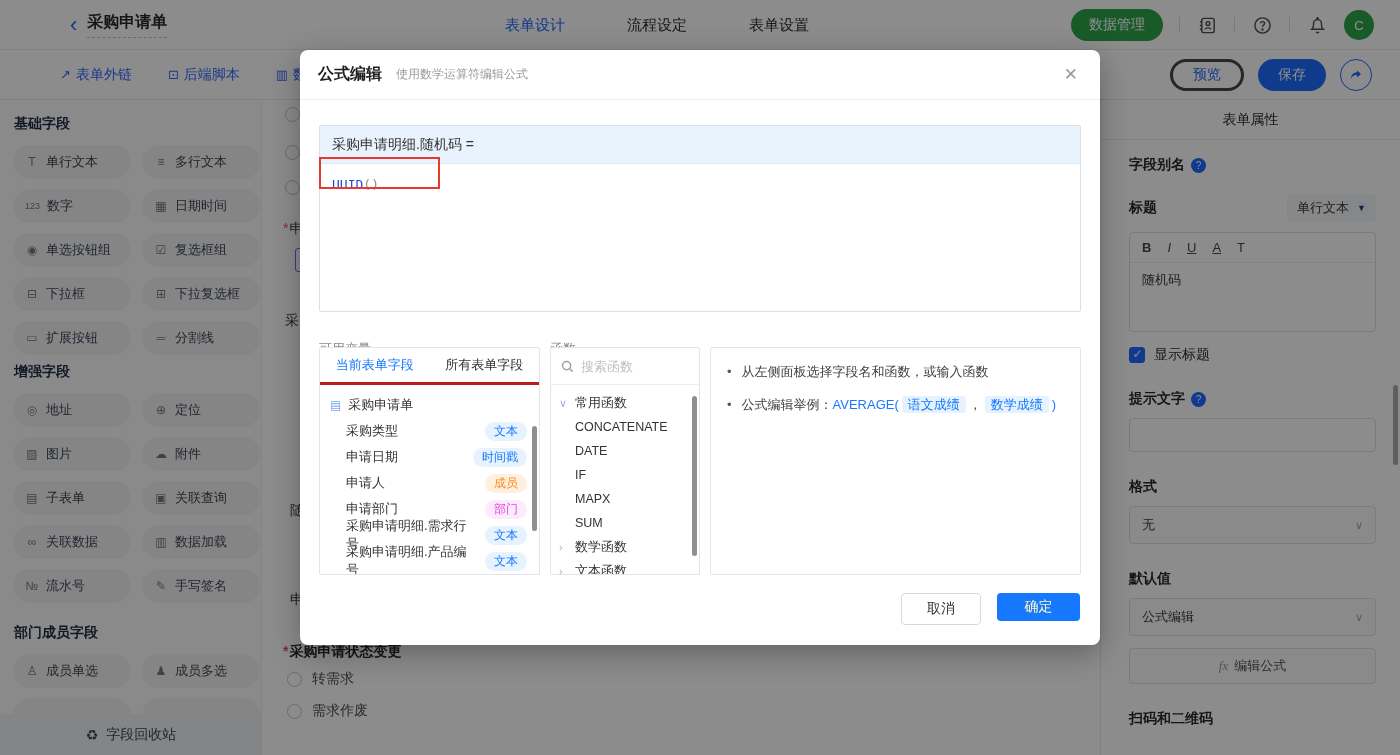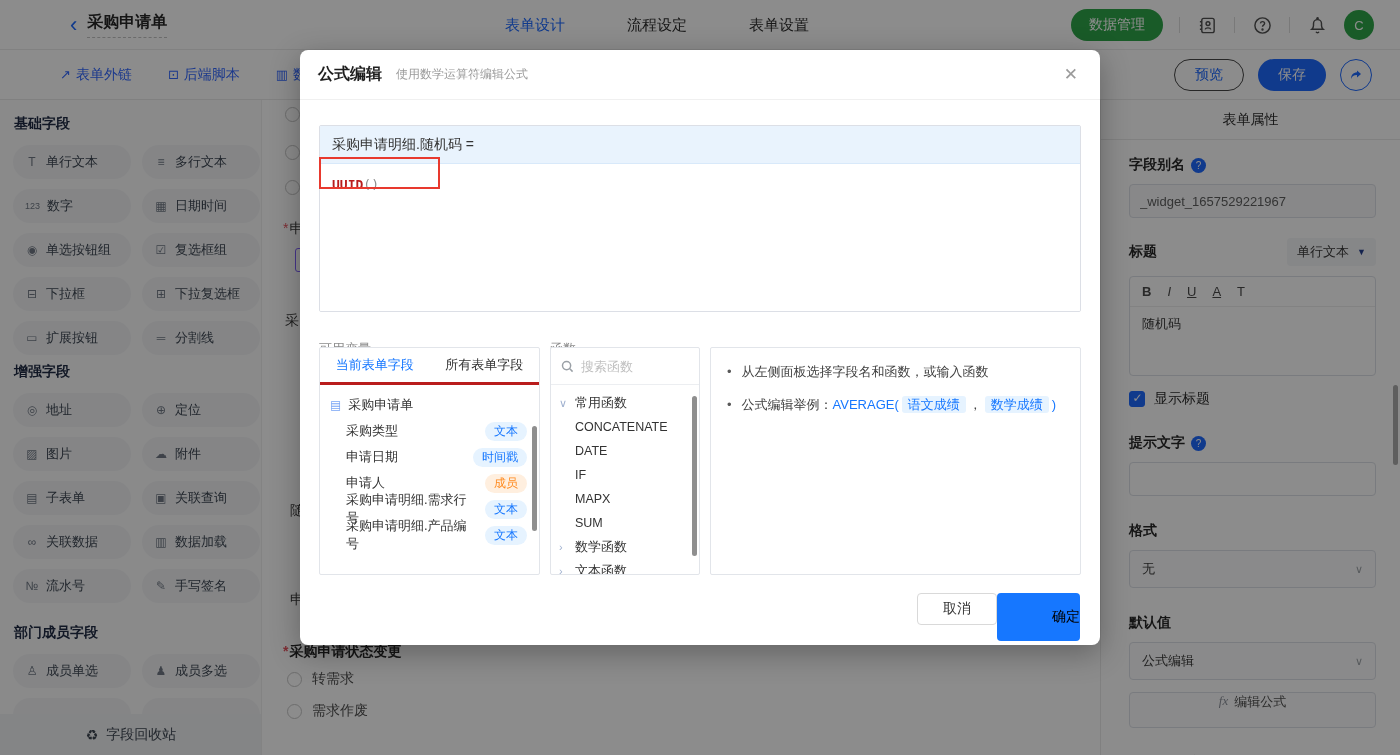--- a/index.html
+++ b/index.html
@@ -24,21 +24,21 @@
   .avatar { width:30px; height:30px; border-radius:50%; background:#27a343; color:#fff;
     font-size:13px; display:flex; align-items:center; justify-content:center; cursor:pointer; }
 
   
   .toolbar { position:absolute; left:0; top:50px; width:1400px; height:50px; background:#fff;
     border-bottom:1px solid #e9e9e9; display:flex; align-items:center; }
   .tool-links { display:flex; gap:36px; padding-left:60px; }
   .tool-link { color:#2b62ff; font-size:14px; display:flex; align-items:center; gap:5px; cursor:pointer; }
   .tool-link .ic { font-size:13px; }
   .tool-actions { position:absolute; right:28px; display:flex; align-items:center; gap:14px; }
-  .btn-preview { height:32px; padding:0 20px; border-radius:16px; border:1px solid #404040;
+  .btn-preview { height:32px; padding:0 20px; border-radius:16px; border:3px solid #404040;
     background:#fff; color:#1664ff; font-size:14px; cursor:pointer; }
   .btn-save { height:32px; padding:0 20px; border-radius:16px; border:none;
     background:#1664ff; color:#fff; font-size:14px; cursor:pointer; }
   .btn-share { width:32px; height:32px; border-radius:50%; border:1px solid #1664ff;
     background:#fff; color:#1664ff; display:flex; align-items:center; justify-content:center; cursor:pointer; }
 
   
   .sidebar { position:absolute; left:0; top:100px; width:262px; height:655px;
     background:#fbfbfc; border-right:1px solid #eee; overflow:hidden; }
   .sec-title { font-size:14px; font-weight:bold; color:#17233d; margin:15px 0 12px 14px; }
@@ -87,41 +87,41 @@
     padding:8px 12px; font-family:inherit; background:transparent; }
   .chk-row { display:flex; align-items:center; gap:9px; margin-top:14px; font-size:14px; color:#1f1f1f; cursor:pointer; }
   .chk { width:16px; height:16px; border-radius:3px; border:1px solid #c4c4c4; background:#fff; position:relative; }
   .chk.on { background:#1664ff; border-color:#1664ff; }
   .chk.on::after { content:"✓"; position:absolute; left:2.5px; top:-1px; color:#fff; font-size:12px; } .mt26{margin-top:26px}
   .rselect { height:38px; border:1px solid #dcdfe6; border-radius:4px; display:flex; align-items:center;
     justify-content:space-between; padding:0 12px; font-size:13px; color:#333; margin-top:10px;
     background:#fcfcfd; cursor:pointer; }
   .rselect .car { color:#9aa0a6; font-size:11px; }
   .fx-btn { width:100%; height:36px; border:1px solid #dcdfe6; border-radius:4px; background:#fcfcfd;
-    margin-top:12px; font-size:13px; color:#4a4a4a; cursor:pointer; display:flex; align-items:flex-start;
+    margin-top:12px; font-size:13px; color:#4a4a4a; cursor:pointer; display:flex; align-items:center;
     justify-content:center; gap:6px; }
   .fx-g { font-family:"Liberation Serif","DejaVu Serif",serif; font-style:italic; color:#8a8f99; }
   .rthumb { position:absolute; right:2px; top:285px; width:5px; height:80px; background:#a9a9a9; border-radius:3px; }
 
   
   .overlay { position:absolute; inset:0; background:rgba(10,10,10,0.47); z-index:50; }
   .modal { position:absolute; left:300px; top:50px; width:800px; height:595px; background:#fff;
     border-radius:8px; z-index:60; box-shadow:0 8px 30px rgba(0,0,0,.3); }
   .m-head { position:absolute; left:0; top:0; right:0; height:50px; border-bottom:1px solid #f0f0f0;
     display:flex; align-items:center; padding-left:18px; }
   .m-title { font-size:16px; font-weight:bold; color:#1f1f1f; }
   .m-sub { font-size:12px; color:#9b9b9b; margin-left:14px; }
   .m-close { position:absolute; right:22px; top:14px; font-size:17px; color:#9b9b9b; cursor:pointer; }
   .formula-box { position:absolute; left:19px; top:75px; width:762px; height:187px;
     border:1px solid #dcdfe6; border-radius:2px; overflow:hidden; }
   .formula-target { height:38px; background:#e9f3fd; border-bottom:1px solid #d8e9fa;
     font-size:14px; color:#333; display:flex; align-items:center; padding-left:12px; }
   .formula-body { position:relative; height:149px; background:#fff; padding:11px 12px; cursor:text; }
   .code { font-family:"DejaVu Sans Mono","Liberation Mono",monospace; font-size:13px; }
-  .code .fn { color:#b91c1c;font-weight:bold; } .code .pr { color:#8d8d8d; }
+  .code .fn { color:#1d4ed8; } .code .pr { color:#8d8d8d; }
   .annotation { position:absolute; left:19px; top:107px; width:121px; height:32px;
     border:2px solid #e8392e; z-index:70; pointer-events:none; }
   .pane-label { position:absolute; top:290px; font-size:13px; color:#8c8c8c; }
   .pane { position:absolute; top:297px; height:228px; border:1px solid #e2e5ea; border-radius:2px;
     background:#fff; overflow:hidden; }
   .vars-pane { left:19px; width:221px; }
   .vtabs { display:flex; height:37px; border-bottom:3px solid #b91c1c; }
   .vtab { flex:1; display:flex; align-items:center; justify-content:center; font-size:13px; color:#333; cursor:pointer; }
   .vtab.active { color:#1677ff; }
   .tree-row { display:flex; align-items:center; height:26px; padding:0 10px; font-size:13px; color:#333; cursor:pointer; }
@@ -139,25 +139,25 @@
   .fsearch input::placeholder { color:#bfbfbf; }
   .fgroup { display:flex; align-items:center; gap:6px; height:24px; padding:0 8px; font-size:13px; color:#333; cursor:pointer; }
   .fgroup .chev { color:#9fb0cf; font-size:11px; width:10px; }
   .fitem { height:24px; display:flex; align-items:center; padding-left:24px; font-size:12.5px; color:#333; cursor:pointer; }
   .fthumb { position:absolute; right:2px; top:48px; width:5px; height:160px; background:#8f8f8f; border-radius:3px; }
   .help-pane { left:410px; width:371px; padding:14px 16px; }
   .bullet { display:flex; gap:10px; font-size:13px; color:#404040; margin-bottom:13px; line-height:20px; }
   .bullet .dot { color:#595959; }
   .chip { background:#e6f3ff; color:#1677ff; border-radius:3px; padding:1px 6px; margin:0 3px; }
   .blue { color:#1677ff; }
-  .m-foot { position:absolute; right:20px; top:543px; display:flex; gap:0; }
+  .m-foot { position:absolute; right:20px; top:543px; display:flex; gap:16px; }
   .btn-cancel { width:80px; height:32px; border:1px solid #d9d9d9; border-radius:4px; background:#fff;
     font-size:14px; color:#333; cursor:pointer; }
-  .btn-ok { width:83px; height:48px; border:none; border-radius:4px; background:#1677ff;
-    font-size:14px; color:#000000; cursor:pointer;text-align:right; }
+  .btn-ok { width:83px; height:28px; border:none; border-radius:4px; background:#1677ff;
+    font-size:14px; color:#fef9c3; cursor:pointer; }
   svg { display:block; }
 </style>
 </head>
 <body>
 
 <div class="stage">
 
   <div class="topbar">
     <span class="back">‹</span>
     <span class="doc-title">采购申请单</span>
@@ -354,21 +354,20 @@
 
   <div class="rpanel">
     <div class="rtabs">
       <span class="rtab">表单属性</span>
     </div>
     <div class="rbody">
       <div class="rlabel">
         <span>字段别名</span>
         <span class="qmark">?</span>
       </div>
-      <input class="rinput" value="_widget_1657529221967" style="">
 
       <div class="title-row">
         <span class="rlabel">标题</span>
         <span class="type-select">
           <span>单行文本</span>
           <span class="car">▼</span>
         </span>
       </div>
       <div class="rich-box">
         <div class="rich-tools">
@@ -447,20 +446,24 @@
           <span>采购类型</span>
           <span class="badge b-blue">文本</span>
         </div>
       <div class="field-row">
           <span>申请日期</span>
           <span class="badge b-blue">时间戳</span>
         </div>
       <div class="field-row">
           <span>申请人</span>
           <span class="badge b-orange">成员</span>
+        </div>
+      <div class="field-row">
+          <span>申请部门</span>
+          <span class="badge b-mag">部门</span>
         </div>
       <div class="field-row">
           <span>采购申请明细.需求行号</span>
           <span class="badge b-blue">文本</span>
         </div>
       <div class="field-row">
           <span>采购申请明细.产品编号</span>
           <span class="badge b-blue">文本</span>
         </div>
       <span class="vthumb"></span>

